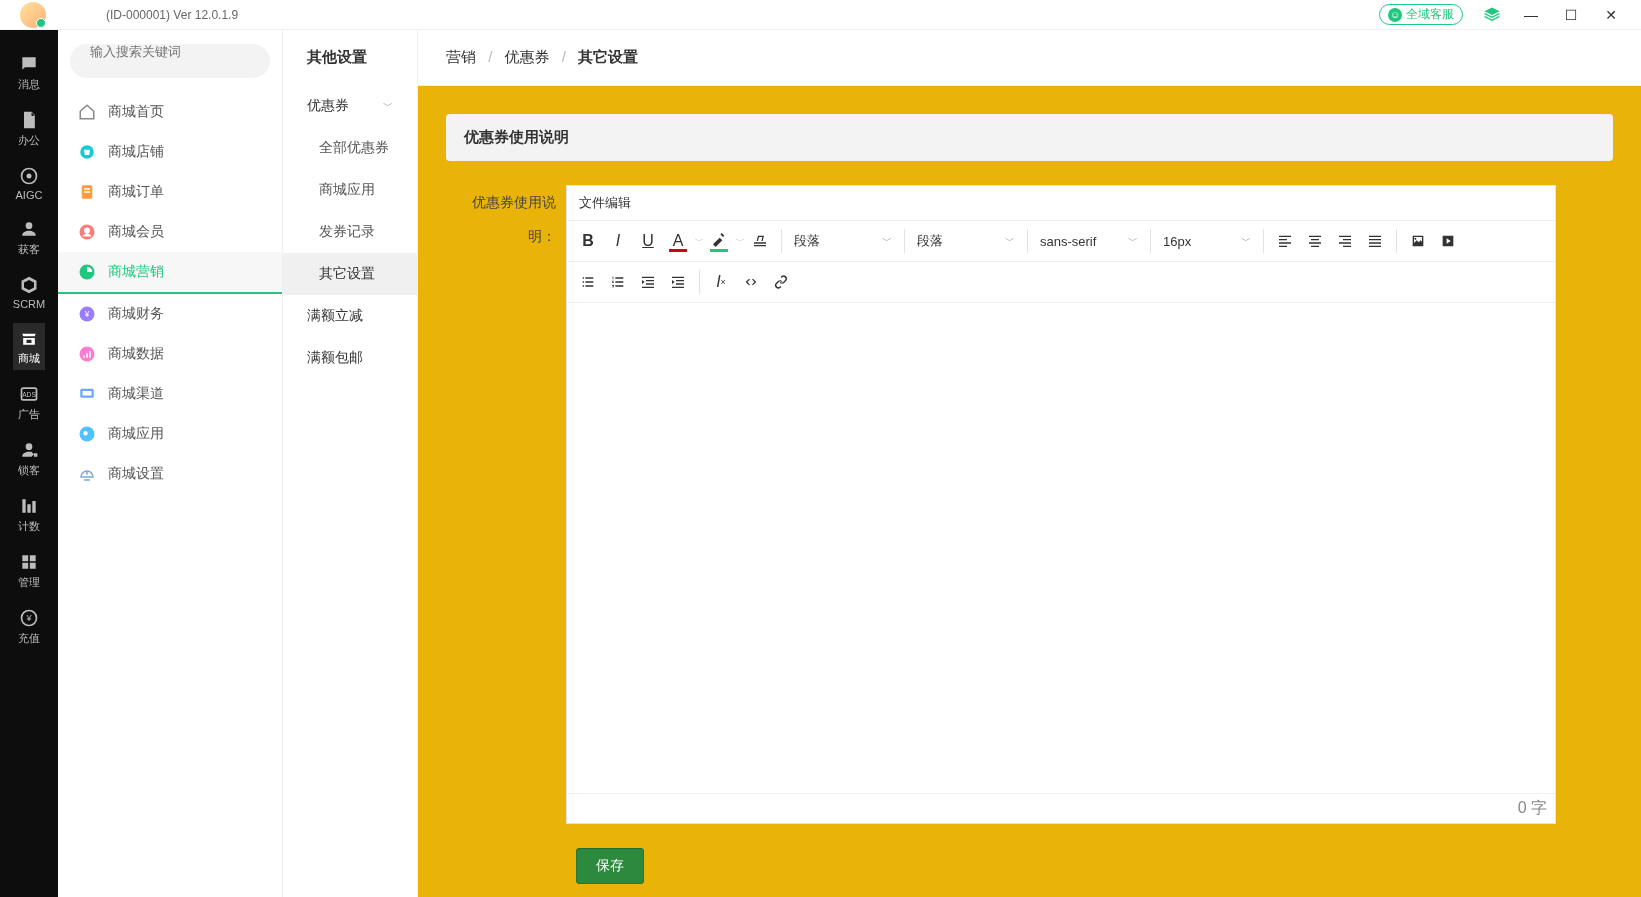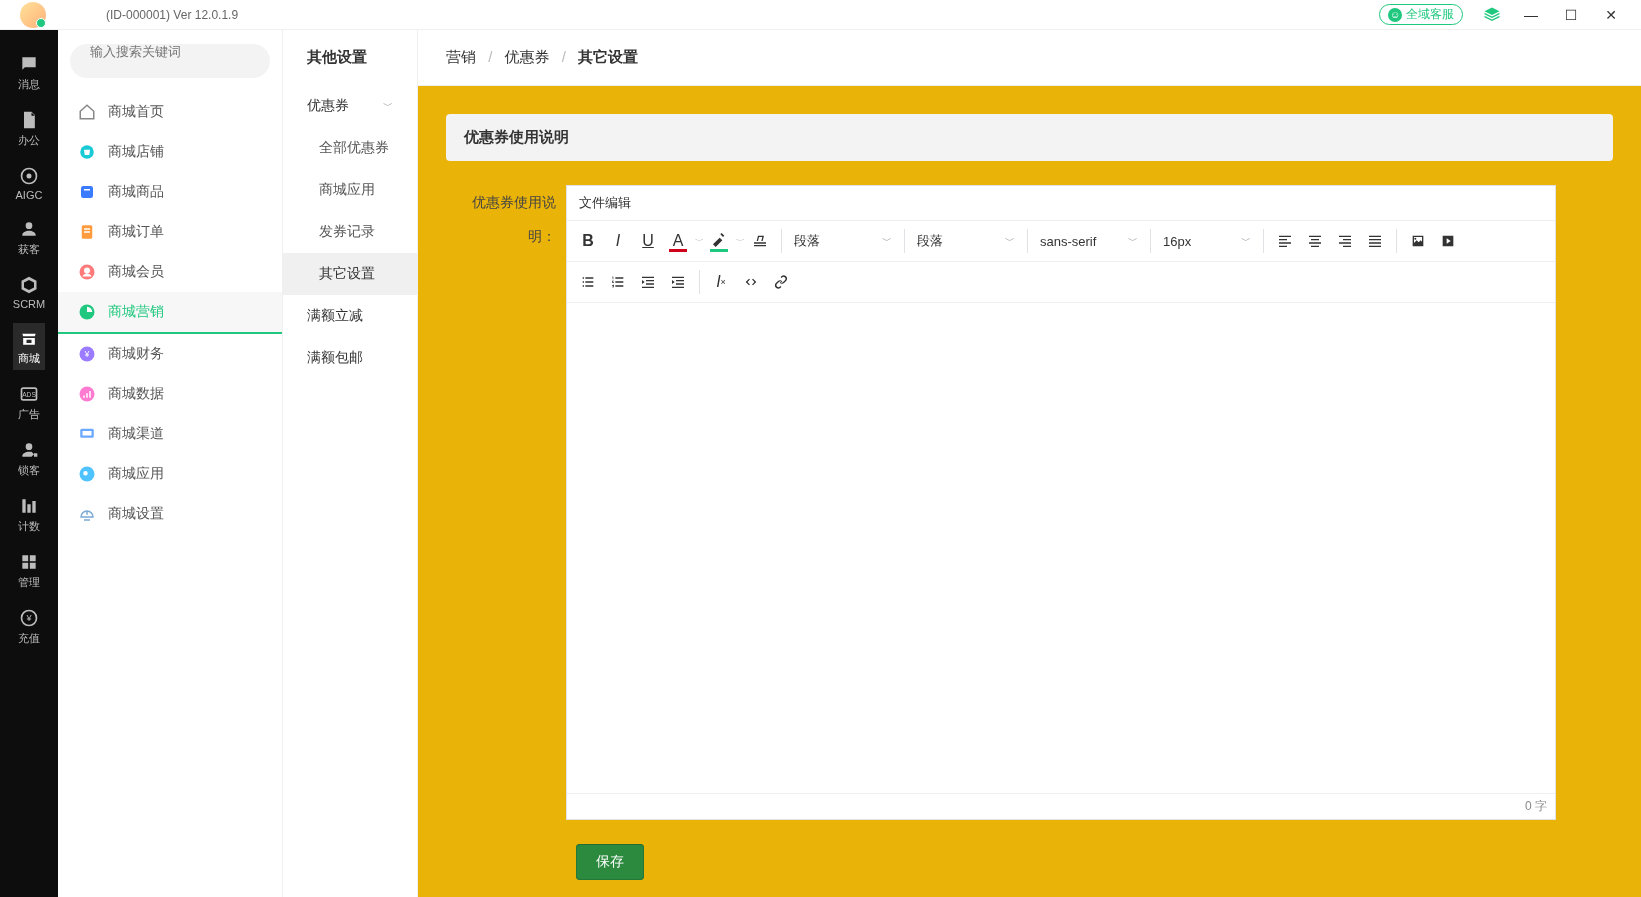--- a/index.html
+++ b/index.html
@@ -61,21 +61,21 @@
 .editor-wrap { flex:1; max-width:990px; border:1px solid #e2e2e6; background:#fff;}
 .editor-menubar { display:flex; padding:8px 12px; font-size:13px; color:#333;}
 .editor-toolbar { border-top:1px solid #eee; border-bottom:1px solid #eee; display:flex; flex-wrap:wrap; align-items:center; padding:4px 6px;}
 .tbtn { width:30px;height:32px;display:flex;align-items:center;justify-content:center;color:#333;cursor:pointer;}
 .tbtn svg{width:16px;height:16px;fill:currentColor;}
 .tsep{width:1px;height:24px;background:#e2e2e6;margin:0 6px;}
 .tselect { display:flex;align-items:center;min-width:100px;padding:0 6px;font-size:13px;color:#333;cursor:pointer; position:relative; height:32px;}
 .tselect .down{margin-left:auto;font-size:10px;color:#999;padding-left:20px;}
 .editor-toolbar2 { border-bottom:1px solid #eee; display:flex; align-items:center; padding:4px 6px;}
 .editor-canvas { height:490px; background:#fff; }
-.editor-status { border-top:1px solid #eee; text-align:right; padding:4px 8px; font-size:12px; color:#888;}
+.editor-status { border-top:1px solid #eee; text-align:right; padding:4px 8px; font-size:16px; color:#888;}
 .save-btn { margin-top:24px; margin-left:130px; background:#2b8a3e; color:#fff; border:none; border-radius:4px; padding:9px 20px; font-size:14px; cursor:pointer; box-shadow:0 1px 0 rgba(0,0,0,.08) inset, 0 0 0 1px #26773a inset;font-family:Liberation Serif, serif;}
 .color-underline { position:relative; }
 .color-underline::after{content:"";position:absolute;left:6px;right:6px;bottom:5px;height:3px;background:#d0021b;}
 .color-underline.green::after{background:#1fc87e;}
 .small-chev{font-size:9px;color:#999;margin-left:2px;}
 </style>
 </head>
 <body>
 
 <div class="titlebar">
@@ -215,29 +215,20 @@
         <div class="nitem">
           <span class="nic ic-shop">
             <svg viewBox="0 0 24 24" fill="currentColor">
               <circle cx="12" cy="12" r="9"></circle>
               <path fill="#fff" d="M8 9h8l-1 7H9z"></path>
             </svg>
           </span>
           <span>商城店铺</span>
         </div>
         <div class="nitem">
-          <span class="nic ic-goods">
-            <svg viewBox="0 0 24 24" fill="currentColor">
-              <rect x="4" y="4" width="16" height="16" rx="3"></rect>
-              <path fill="#fff" d="M8 8h8v2H8z"></path>
-            </svg>
-          </span>
-          <span>商城商品</span>
-        </div>
-        <div class="nitem">
           <span class="nic ic-order">
             <svg viewBox="0 0 24 24" fill="currentColor">
               <rect x="5" y="3" width="14" height="18" rx="2"></rect>
               <path fill="#fff" d="M8 7h8v2H8zM8 11h8v2H8z"></path>
             </svg>
           </span>
           <span>商城订单</span>
         </div>
         <div class="nitem">
           <span class="nic ic-member">

